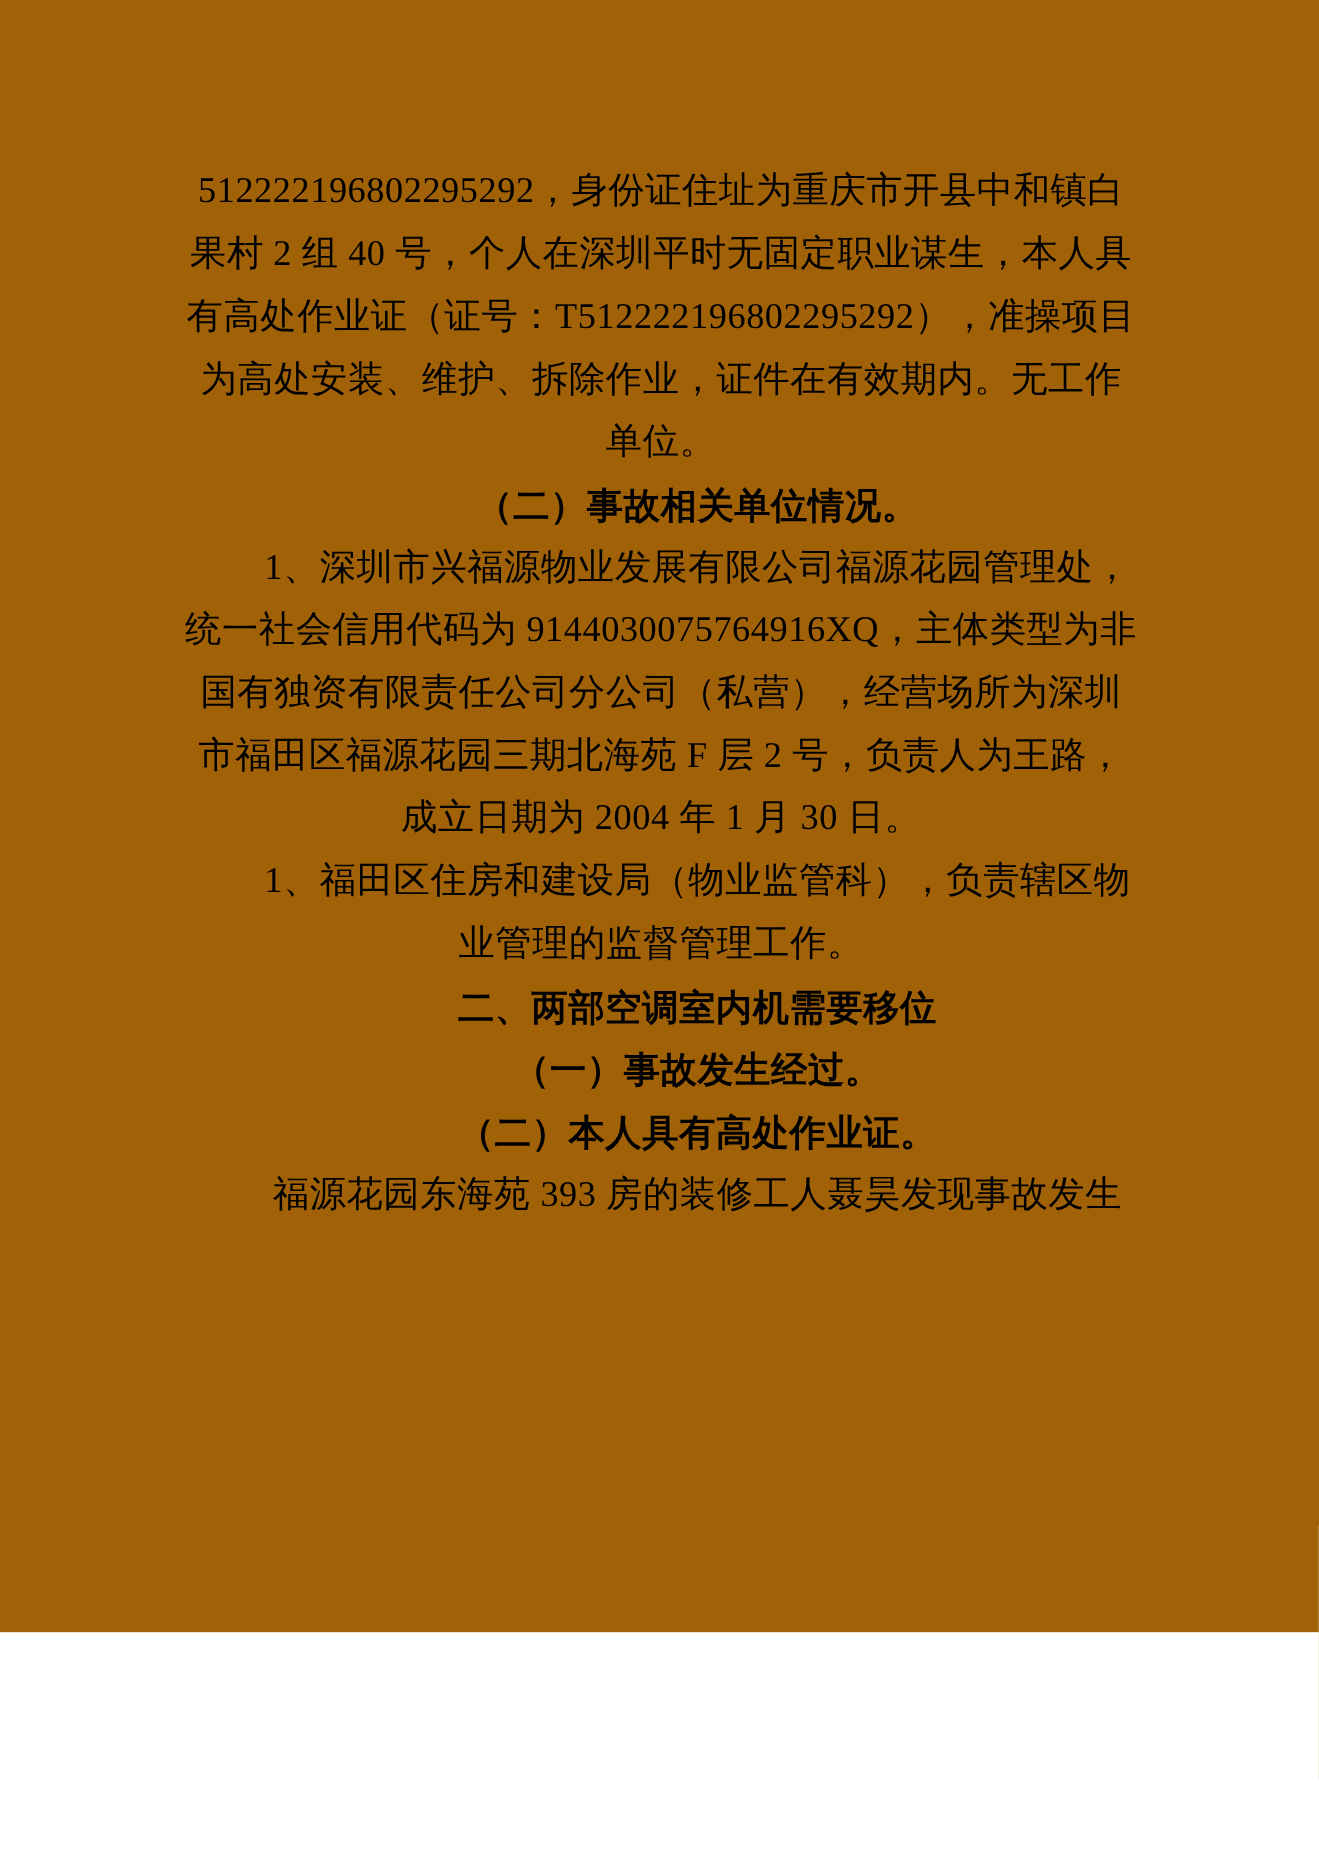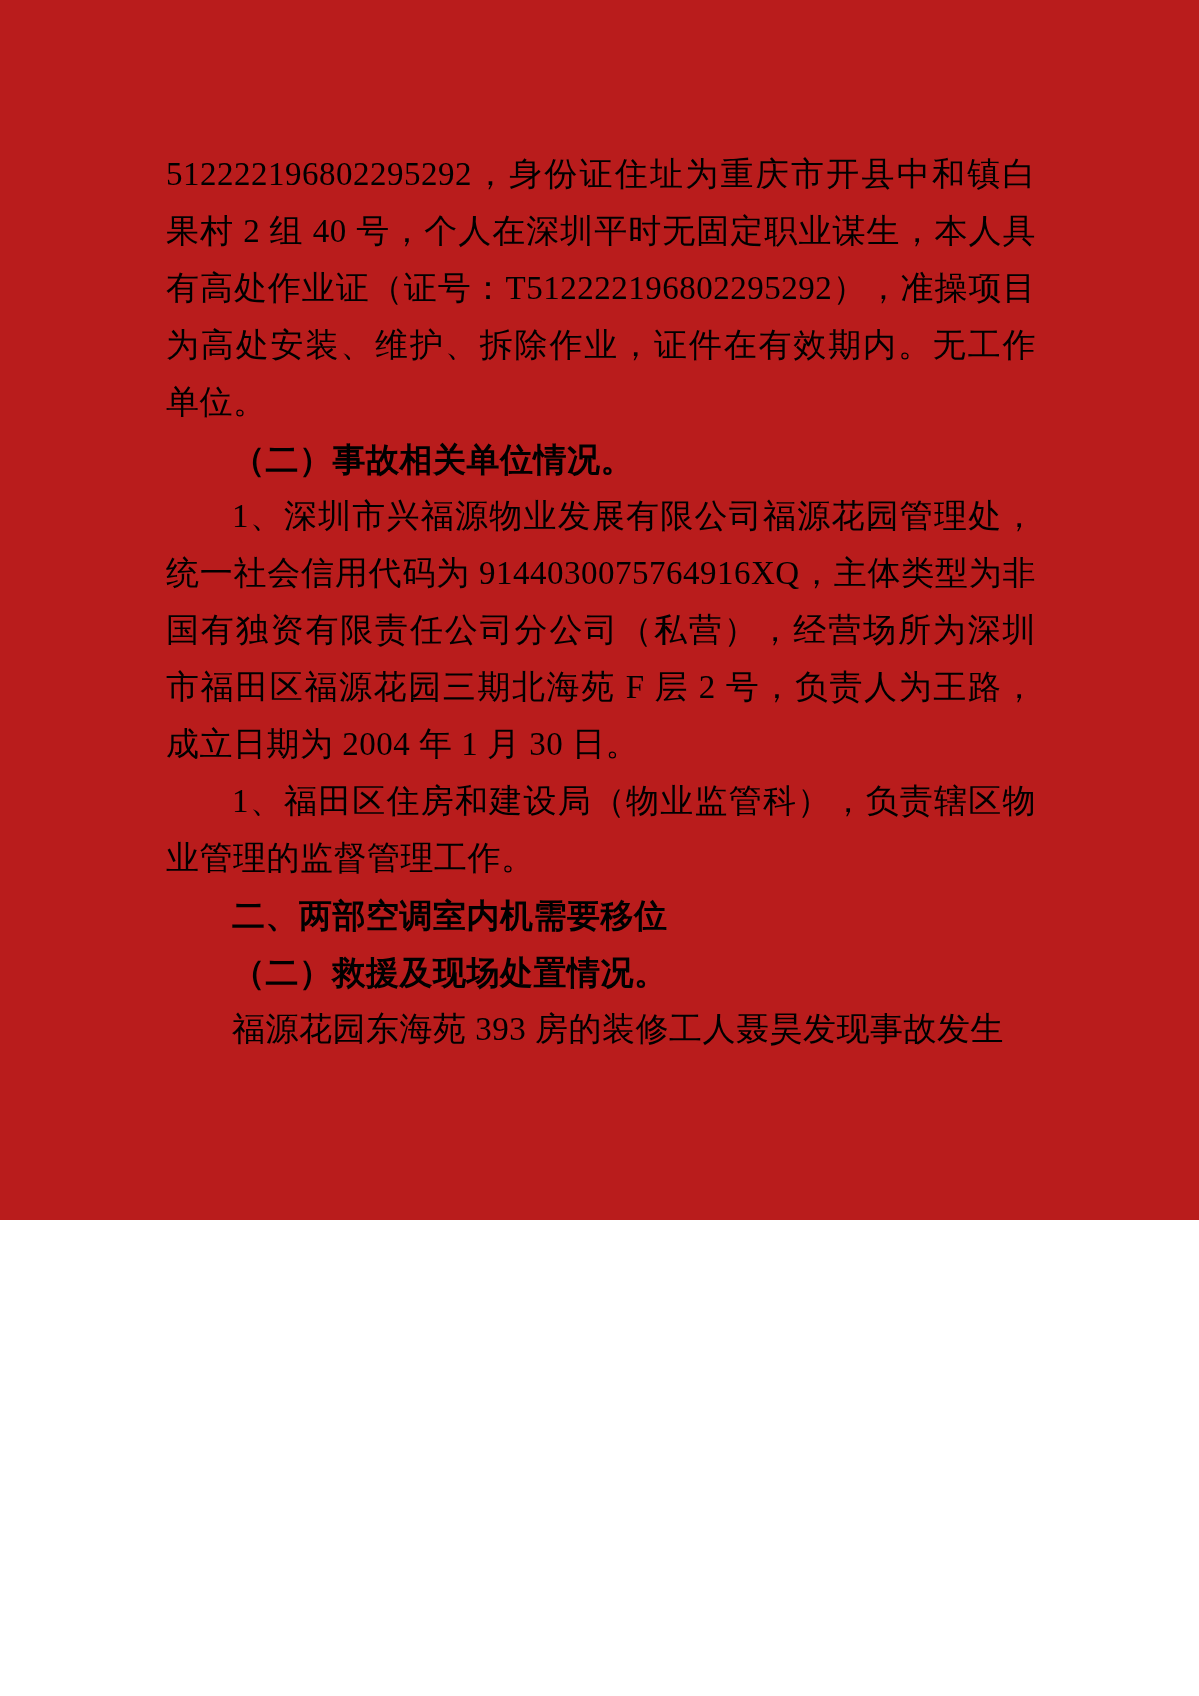--- a/index.html
+++ b/index.html
@@ -3,40 +3,41 @@
 <meta charset="utf-8">
 <style>
   html, body {
     margin: 0;
     padding: 0;
     background: #ffffff;
   }
   .page {
     position: relative;
     width: 1199px;
-    height: 1220px;
-    background: #b91c1c;
+    height: 1484px;
+    background: #a16207;
     overflow: hidden;
     font-family: "Liberation Serif", "DejaVu Serif", serif;
     color: #000000;
   }
   .content {
     position: absolute;
     left: 166px;
     top: 146px;
     width: 870px;
     font-size: 33px;
     line-height: 57px;
     text-align: justify;
     letter-spacing: 0.5px;
   }
   .content p {
     margin: 0;
     padding: 0;
     text-indent: 2em;
+    text-align: center;
   }
   .content p.no-indent {
     text-indent: 0;
   }
   .heading {
     font-family: "Liberation Sans", "DejaVu Sans", sans-serif;
     font-weight: bold;
     text-align: left;
   }
   .footer {
@@ -54,17 +55,18 @@
 </head>
 <body>
 
 <div class="page">
   <div class="content">
     <p class="no-indent">512222196802295292，身份证住址为重庆市开县中和镇白果村 2 组 40 号，个人在深圳平时无固定职业谋生，本人具有高处作业证（证号：T512222196802295292），准操项目为高处安装、维护、拆除作业，证件在有效期内。无工作单位。</p>
     <p class="heading">（二）事故相关单位情况。</p>
     <p>1、深圳市兴福源物业发展有限公司福源花园管理处，统一社会信用代码为 9144030075764916XQ，主体类型为非国有独资有限责任公司分公司（私营），经营场所为深圳市福田区福源花园三期北海苑 F 层 2 号，负责人为王路，成立日期为 2004 年 1 月 30 日。</p>
     <p>1、福田区住房和建设局（物业监管科），负责辖区物业管理的监督管理工作。</p>
     <p class="heading">二、两部空调室内机需要移位</p>
-    <p class="heading">（二）救援及现场处置情况。</p>
+    <p class="heading">（一）事故发生经过。</p>
+    <p class="heading">（二）本人具有高处作业证。</p>
     <p>福源花园东海苑 393 房的装修工人聂昊发现事故发生</p>
   </div>
   <div class="footer">2</div>
 </div>
 
 </body></html>

